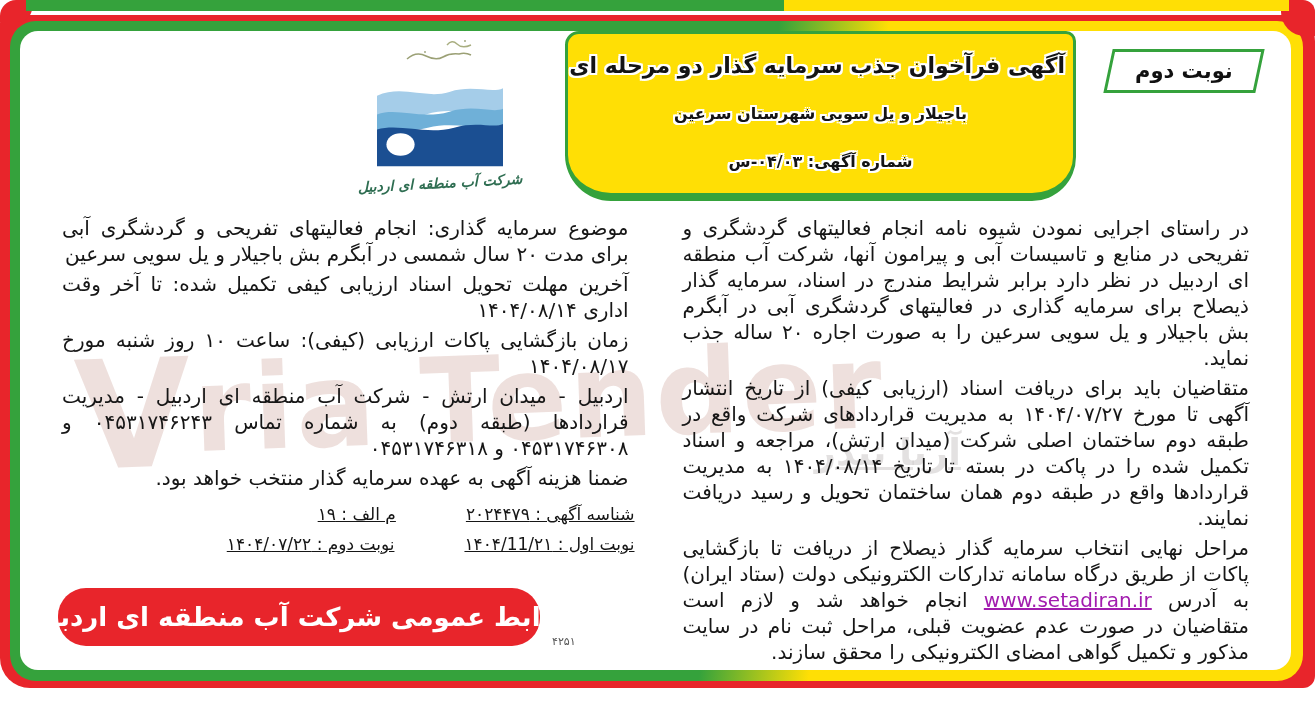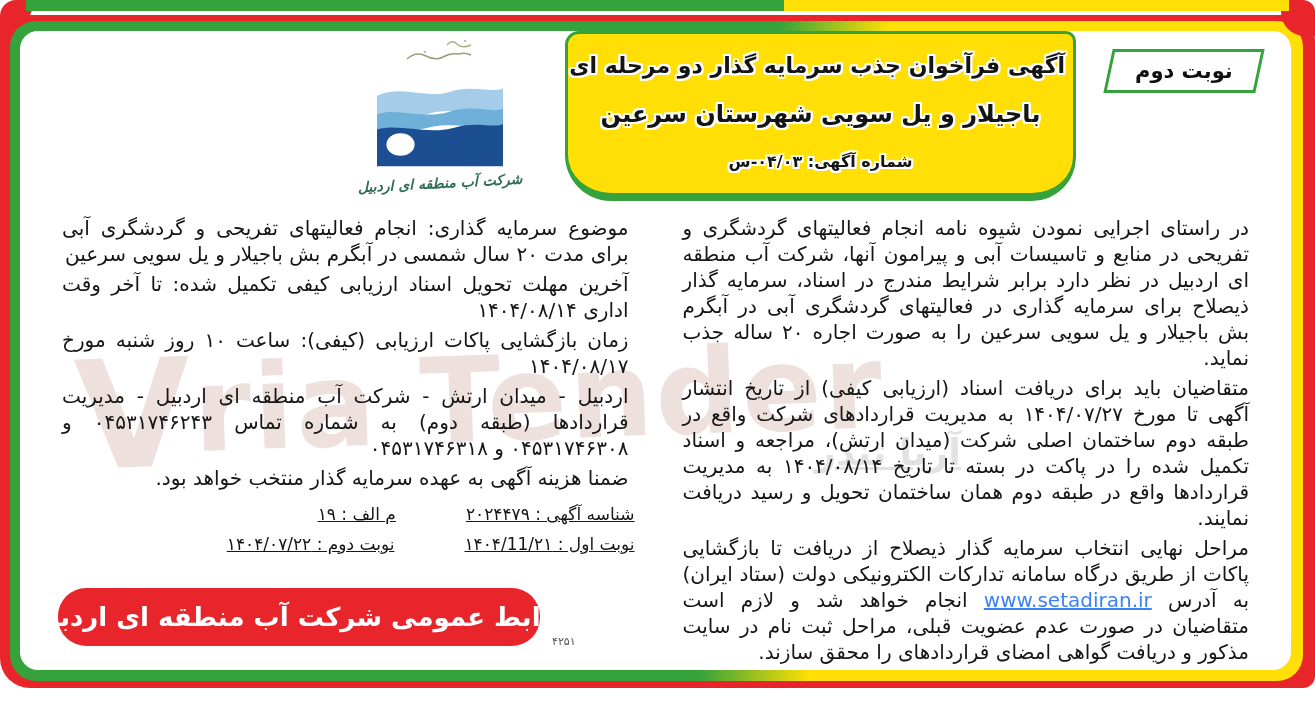--- a/index.html
+++ b/index.html
@@ -37,33 +37,33 @@
     display:flex;align-items:center;justify-content:center;}
   .nobat-box span{transform:skewX(12deg);font-weight:bold;font-size:21px;color:#111;}
   .title-band{flex:1;background:var(--yellow);
     border:3px solid var(--green);border-bottom:8px solid var(--green);
     border-radius:14px 10px 44px 46px;
     text-align:center;padding:8px 8px 0;overflow:hidden;}
   .title-band .t{font-weight:bold;color:#141414;line-height:48px;white-space:nowrap;
     text-shadow:-2px -2px 0 #fff,2px -2px 0 #fff,-2px 2px 0 #fff,2px 2px 0 #fff,
                 0 -2px 0 #fff,0 2px 0 #fff,-2px 0 0 #fff,2px 0 0 #fff;}
   .t1{font-size:22px;}
-  .t2{font-size:24px;}
+  .t2{font-size:16px;}
   .t3{font-size:16px;}
   .logo-cell{width:545px;position:relative;}
   .logo-stack{width:250px;margin:6px 0 0 55px;text-align:center;direction:rtl;}
   .logo-script{opacity:.85;margin-bottom:2px;}
   .logo-sign{color:#2f6e52;font-size:14px;font-weight:bold;font-style:italic;
     transform:rotate(-3deg);margin-top:2px;}
   
   .body{display:flex;direction:rtl;gap:22px;padding:14px 26px 0 26px;color:#161616;}
   .col{width:50%;}
   .body p{margin:0 16px 4px;font-size:20px;line-height:26px;text-align:justify;
     text-align-last:right;}
-  .link{color:#3b82f6;text-decoration:underline;white-space:nowrap;}
+  .link{color:#a21caf;text-decoration:underline;white-space:nowrap;}
   .meta{margin-top:8px;font-size:17px;line-height:30px;direction:rtl;}
   .meta-row{display:flex;gap:70px;padding-right:10px;}
   .meta-row span{white-space:nowrap;text-decoration:underline;}
   
   .footer-btn{position:absolute;left:38px;bottom:24px;width:482px;height:58px;
     background:var(--red);border-radius:28px;display:flex;align-items:center;justify-content:center;}
   .footer-btn span{color:#fff;font-weight:bold;font-size:26px;white-space:nowrap;}
   .footer-code{position:absolute;left:532px;bottom:34px;font-size:11px;color:#555;}
   
   .wm-en{position:absolute;top:285px;left:55px;z-index:0;pointer-events:none;
@@ -120,21 +120,21 @@
             </div>
             <div class="logo-sign">شرکت آب منطقه ای اردبیل</div>
           </div>
         </div>
       </div>
 
       <div class="body">
         <div class="col">
           <p>در راستای اجرایی نمودن شیوه نامه انجام فعالیتهای گردشگری و تفریحی در منابع و تاسیسات آبی و پیرامون آنها، شرکت آب منطقه ای اردبیل در نظر دارد برابر شرایط مندرج در اسناد، سرمایه گذار ذیصلاح برای سرمایه گذاری در فعالیتهای گردشگری آبی در آبگرم بش باجیلار و یل سویی سرعین را به صورت اجاره ۲۰ ساله جذب نماید.</p>
           <p>متقاضیان باید برای دریافت اسناد (ارزیابی کیفی) از تاریخ انتشار آگهی تا مورخ ۱۴۰۴/۰۷/۲۷ به مدیریت قراردادهای شرکت واقع در طبقه دوم ساختمان اصلی شرکت (میدان ارتش)، مراجعه و اسناد تکمیل شده را در پاکت در بسته تا تاریخ ۱۴۰۴/۰۸/۱۴ به مدیریت قراردادها واقع در طبقه دوم همان ساختمان تحویل و رسید دریافت نمایند.</p>
-          <p><span>مراحل نهایی انتخاب سرمایه گذار ذیصلاح از دریافت تا بازگشایی پاکات از طریق درگاه سامانه تدارکات الکترونیکی دولت (ستاد ایران) به آدرس</span> <span class="link">www.setadiran.ir</span> <span>انجام خواهد شد و لازم است متقاضیان در صورت عدم عضویت قبلی، مراحل ثبت نام در سایت مذکور و دریافت گواهی امضای قراردادهای را محقق سازند.</span></p>
+          <p><span>مراحل نهایی انتخاب سرمایه گذار ذیصلاح از دریافت تا بازگشایی پاکات از طریق درگاه سامانه تدارکات الکترونیکی دولت (ستاد ایران) به آدرس</span> <span class="link">www.setadiran.ir</span> <span>انجام خواهد شد و لازم است متقاضیان در صورت عدم عضویت قبلی، مراحل ثبت نام در سایت مذکور و تکمیل گواهی امضای الکترونیکی را محقق سازند.</span></p>
         </div>
         <div class="col">
           <p>موضوع سرمایه گذاری: انجام فعالیتهای تفریحی و گردشگری آبی برای مدت ۲۰ سال شمسی در آبگرم بش باجیلار و یل سویی سرعین</p>
           <p>آخرین مهلت تحویل اسناد ارزیابی کیفی تکمیل شده: تا آخر وقت اداری ۱۴۰۴/۰۸/۱۴</p>
           <p>زمان بازگشایی پاکات ارزیابی (کیفی): ساعت ۱۰ روز شنبه مورخ ۱۴۰۴/۰۸/۱۷</p>
           <p>اردبیل - میدان ارتش - شرکت آب منطقه ای اردبیل - مدیریت قراردادها (طبقه دوم) به شماره تماس ۰۴۵۳۱۷۴۶۲۴۳ و ۰۴۵۳۱۷۴۶۳۰۸ و ۰۴۵۳۱۷۴۶۳۱۸</p>
           <p>ضمنا هزینه آگهی به عهده سرمایه گذار منتخب خواهد بود.</p>
           <div class="meta">
             <div class="meta-row">
               <span>شناسه آگهی : ۲۰۲۴۴۷۹</span>

